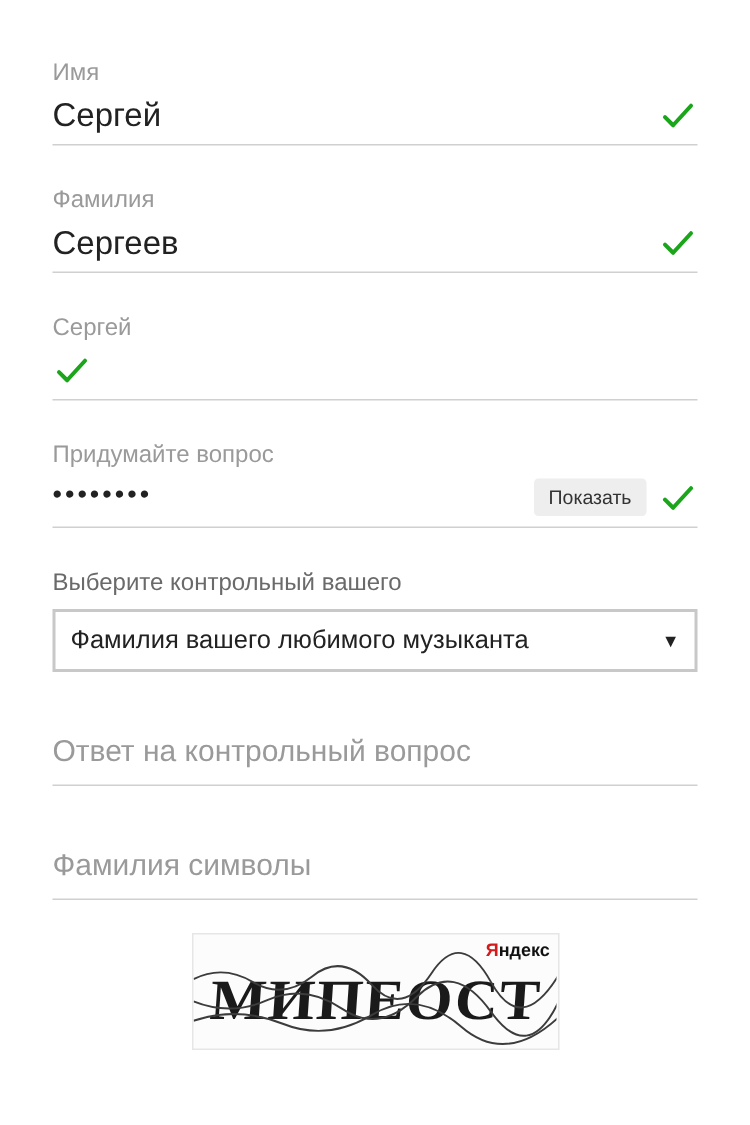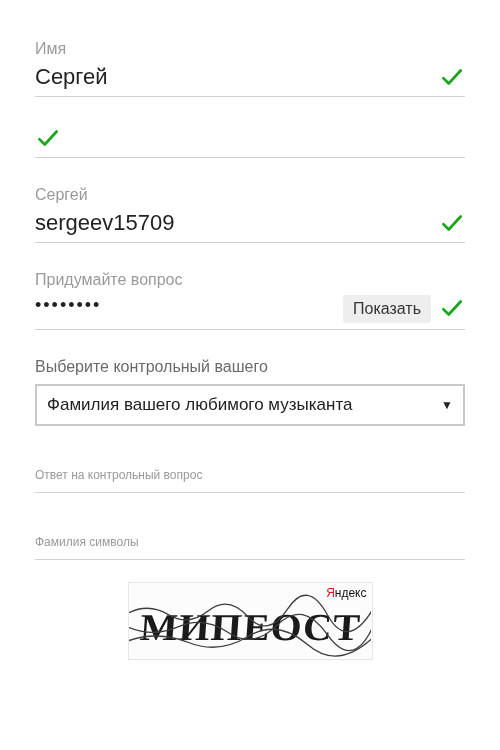--- a/index.html
+++ b/index.html
@@ -39,21 +39,21 @@
   .field-value.password {
     letter-spacing: 2px;
     font-size: 18px;
     color: #222;
   }
   .show-btn {
     background: #eeeeee;
     border: none;
     border-radius: 3px;
     padding: 5px 10px;
-    font-size: 16px;
+    font-size: 13px;
     color: #333;
     cursor: pointer;
     margin-right: 8px;
   }
   .check-icon {
     width: 26px;
     height: 26px;
     flex-shrink: 0;
   }
   .check-icon svg { width: 100%; height: 100%; }
@@ -69,21 +69,21 @@
   .select-value {
     flex: 1;
     font-size: 17px;
     color: #222;
   }
   .select-caret {
     font-size: 12px;
     color: #222;
   }
   .section-header {
-    font-size: 12px;
+    font-size: 20px;
     color: #9a9a9a;
     border-bottom: 1px solid #d0d0d0;
     padding-bottom: 10px;
     margin-top: 42px;
   }
   .captcha {
     margin-top: 22px;
     display: flex;
     justify-content: center;
   }
@@ -93,21 +93,21 @@
     border: 1px solid #e6e6e6;
     background: #fcfcfc;
     position: relative;
     overflow: hidden;
   }
   .captcha-brand {
     position: absolute;
     top: 3px;
     right: 5px;
     font-size: 12px;
-    font-weight: normal;
+    font-weight: bold;
     color: #111;
   }
   .captcha-brand .y-letter { color: #d41b1b; }
   .captcha-text {
     position: absolute;
     left: 0; right: 0; top: 12px; bottom: 0;
     display: flex;
     align-items: center;
     justify-content: center;
     font-family: "Times New Roman", serif;
@@ -137,33 +137,34 @@
     <input class="field-value" value="Сергей" style="">
     <span class="check-icon">
       <svg viewBox="0 0 24 24">
           <path d="M4 13 L9 18 L20 6" stroke="#1aa51a" stroke-width="2.5" fill="none" stroke-linecap="round" stroke-linejoin="round"></path>
         </svg>
     </span>
   </div>
 </div>
 
 <div class="field">
-  <div class="field-row">
+  <label class="field-label">Фамилия</label>
+  <div class="field-row">
+    <input class="field-value" value="Сергеев" style="">
     <span class="check-icon">
       <svg viewBox="0 0 24 24">
           <path d="M4 13 L9 18 L20 6" stroke="#1aa51a" stroke-width="2.5" fill="none" stroke-linecap="round" stroke-linejoin="round"></path>
         </svg>
     </span>
   </div>
 </div>
 
 <div class="field">
   <label class="field-label">Сергей</label>
   <div class="field-row">
-    <input class="field-value" value="sergeev15709" style="">
     <span class="check-icon">
       <svg viewBox="0 0 24 24">
           <path d="M4 13 L9 18 L20 6" stroke="#1aa51a" stroke-width="2.5" fill="none" stroke-linecap="round" stroke-linejoin="round"></path>
         </svg>
     </span>
   </div>
 </div>
 
 <div class="field">
   <label class="field-label">Придумайте вопрос</label>

